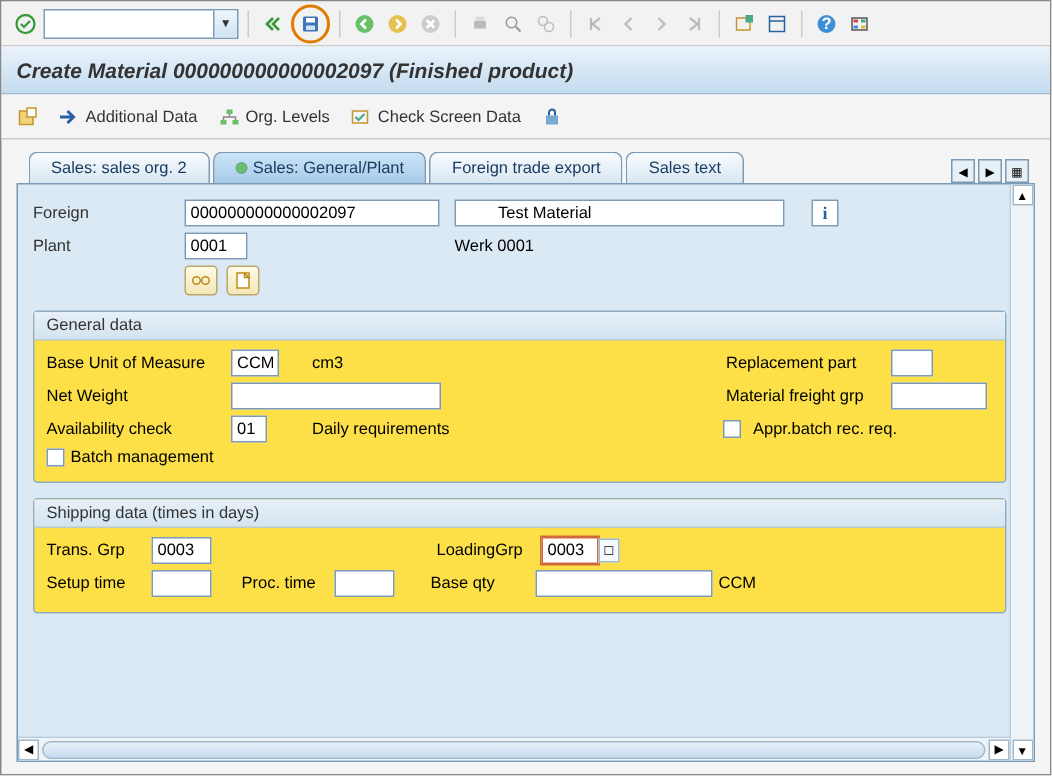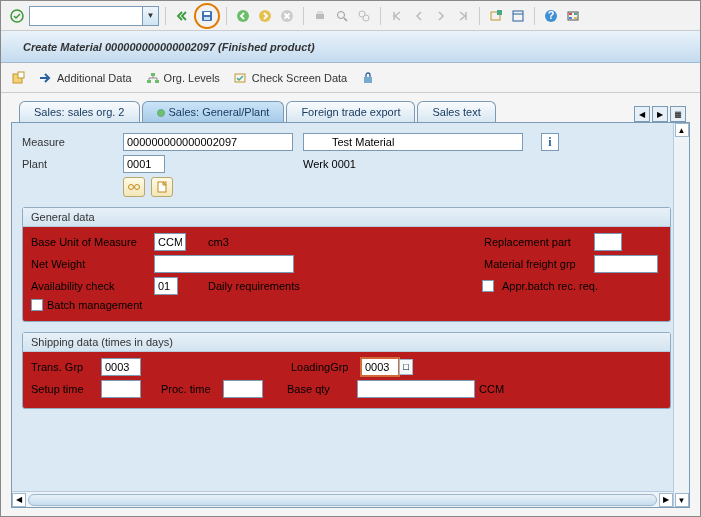--- a/index.html
+++ b/index.html
@@ -9,21 +9,21 @@
   
   .top-toolbar { height: 30px; background: #f2f2f2; border-bottom: 1px solid #ccc; display: flex; align-items: center; padding: 0 6px; gap: 2px; }
   .tb-btn { width: 20px; height: 20px; display: inline-flex; align-items:center; justify-content:center; border-radius:3px; }
   .tb-sep { width:1px; height:18px; background:#ccc; margin:0 4px; }
   .combo { width:130px; height:20px; border:1px solid #7a9ab5; background:#fff; display:inline-flex; align-items:center; justify-content:flex-end; }
   .combo .arrow { width:16px; height:18px; background:linear-gradient(#eef6fc,#cfe4f3); border-left:1px solid #7a9ab5; display:flex; align-items:center; justify-content:center; font-size:8px; color:#333;}
   .save-highlight { border:2px solid #e07b00; border-radius:50%; width:26px; height:26px; display:inline-flex; align-items:center; justify-content:center;}
   
   
   .title-bar { background: linear-gradient(#eaf3fb,#c4dbef); height:32px; display:flex; align-items:center; padding:0 10px; border-bottom:1px solid #9fb8cc;}
-  .title-bar h1 { margin:12px; font-size:11px; font-style:italic; font-weight:bold; color:#333;}
+  .title-bar h1 { margin:0; font-size:14px; font-style:italic; font-weight:bold; color:#333;}
   
   
   .app-toolbar { height:30px; background:#f4f4f4; border-bottom:1px solid #ccc; display:flex; align-items:center; padding:0 10px; gap:14px;}
   .app-btn { display:inline-flex; align-items:center; gap:4px; color:#333; cursor:pointer;}
   
   
   .tabstrip-row { display:flex; align-items:flex-end; padding: 8px 10px 0 18px; position:relative;}
   .tab { position:relative; padding:4px 14px; background:linear-gradient(#f9fbfd,#d8e7f2); border:1px solid #7a9ab5; border-bottom:none; border-radius:6px 6px 0 0; margin-right:2px; color:#1a3c63; cursor:pointer; white-space:nowrap;}
   .tab.active { background:linear-gradient(#cbe4f7,#a7cbe8); font-weight:normal; }
   .tab .dot { width:8px; height:8px; border:1px solid #6a8; border-radius:50%; display:inline-block; margin-right:4px; vertical-align:middle;}
@@ -38,21 +38,21 @@
   .scrollbar-v .arrow{ width:14px; height:14px; border:1px solid #9fb8cc; background:#fff; font-size:8px; display:flex; align-items:center; justify-content:center;}
   .scrollbar-h { position:absolute; left:0; right:16px; bottom:0; height:16px; background:#eef3f8; border-top:1px solid #b7cbdd; display:flex; align-items:center; justify-content:space-between;}
   .scrollbar-h .arrow{ width:14px; height:14px; border:1px solid #9fb8cc; background:#fff; font-size:8px; display:flex; align-items:center; justify-content:center;}
   .scrollbar-h .thumb { flex:1; height:12px; background:linear-gradient(#e8f1f9,#c6dcee); border:1px solid #9fb8cc; border-radius:6px; margin:0 2px;}
   
   .row { display:flex; align-items:center; margin-bottom:4px; gap:6px;}
   .lbl { width:95px; color:#333;}
   .inp { border:1px solid #7a9ab5; background:#fff; height:18px; padding:1px 3px; }
   .icon-btn { width:22px; height:20px; border:1px solid #b9a76d; background:linear-gradient(#fffbe6,#f2e7b7); border-radius:3px; display:inline-flex; align-items:center; justify-content:center;}
   
-  .groupbox { border:1px solid #91adc4; background:#b91c1c; border-radius:3px; margin-top:10px;}
+  .groupbox { border:1px solid #91adc4; background:#fde047; border-radius:3px; margin-top:10px;}
   .groupbox .gb-title { padding:3px 8px; color:#333; border-bottom:1px solid #b7cbdd; background:linear-gradient(#e7f0f8,#d3e4f0);}
   .groupbox .gb-body { padding:6px 8px;}
   .gb-row { display:flex; align-items:center; margin-bottom:4px;}
   .gb-row .l1 { width:123px;}
   .gb-row .l2 { width:110px;}
   .sm-inp { border:1px solid #7a9ab5; background:#fff; height:18px; padding:1px 3px;}
   .ck { width:12px; height:12px; border:1px solid #7a9ab5; background:#fff; display:inline-block; margin-right:4px; vertical-align:middle;}
   
   .right-col { display:flex; align-items:center; gap:4px;}
   .loading-focus { border:1px solid #d06a3a !important; outline:1px solid #d06a3a; background:#fff;}
@@ -236,21 +236,21 @@
       <span class="navbtn">◀</span>
       <span class="navbtn">▶</span>
       <span class="navbtn">▦</span>
     </div>
   </div>
 
   <div class="content-outer">
     <div class="content-inner">
 
       <div class="row">
-        <span class="lbl">Measure</span>
+        <span class="lbl">Foreign</span>
         <input class="inp" style="width: 170px;" value="000000000000002097">
         <input class="inp" style="width: 220px; margin-left: 4px; padding-left: 28px;" value="Test Material">
         <span style="width:6px;"></span>
         <span class="info-sq">i</span>
       </div>
       <div class="row">
         <span class="lbl">Plant</span>
         <input class="inp" style="width: 42px;" value="0001">
         <span style="width:126px;"></span>
         <span>Werk 0001</span>

